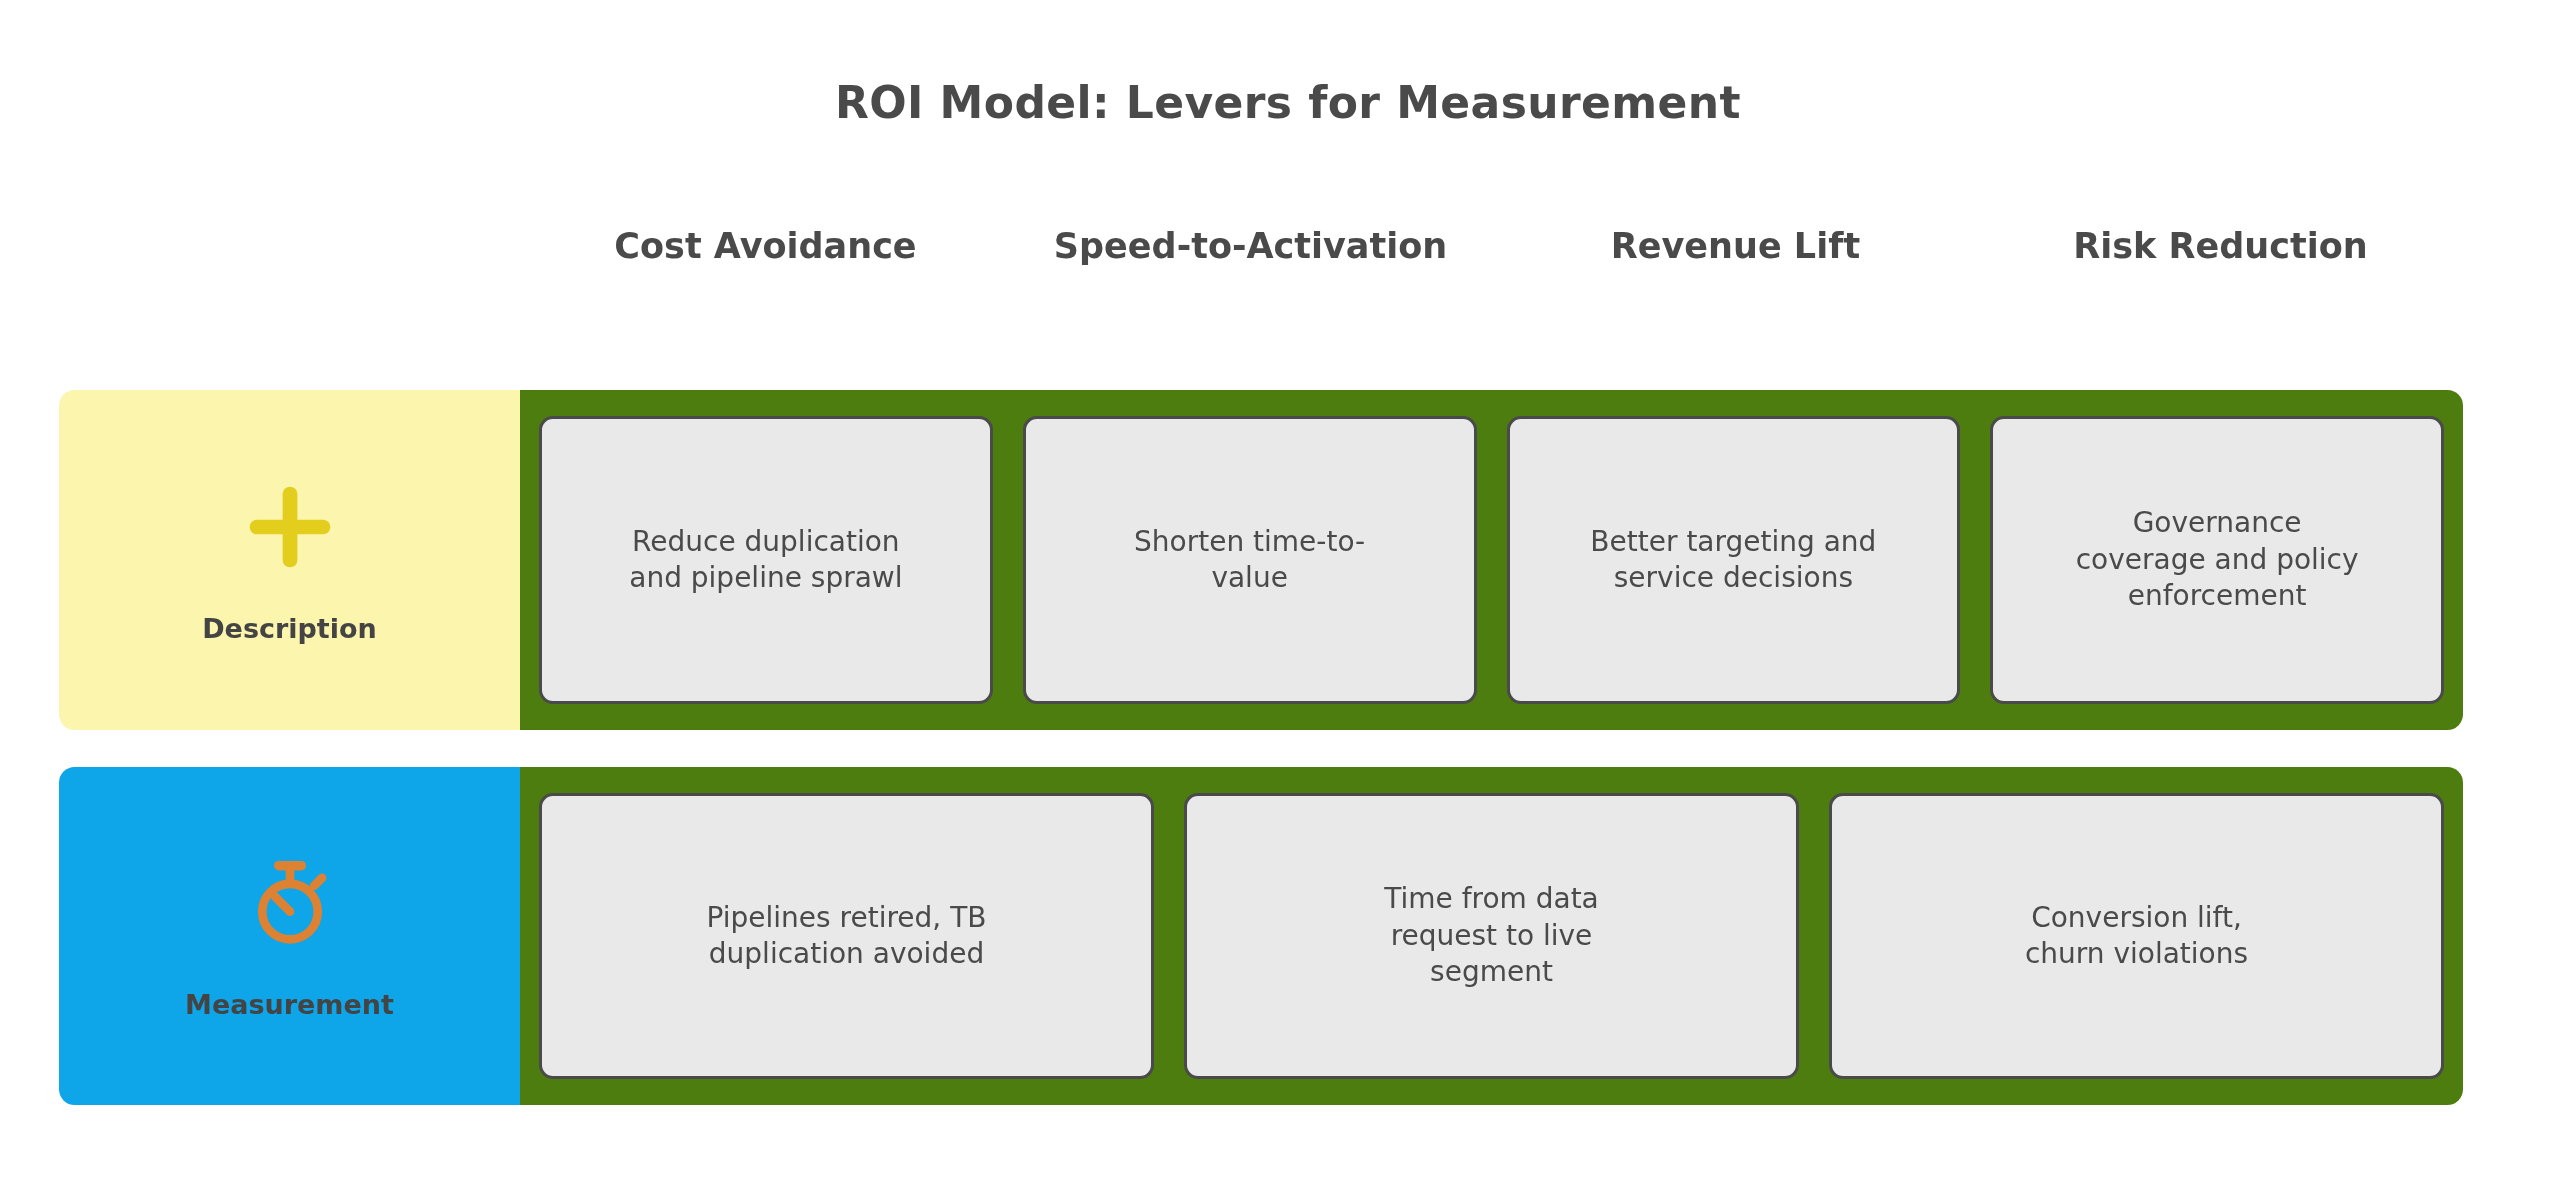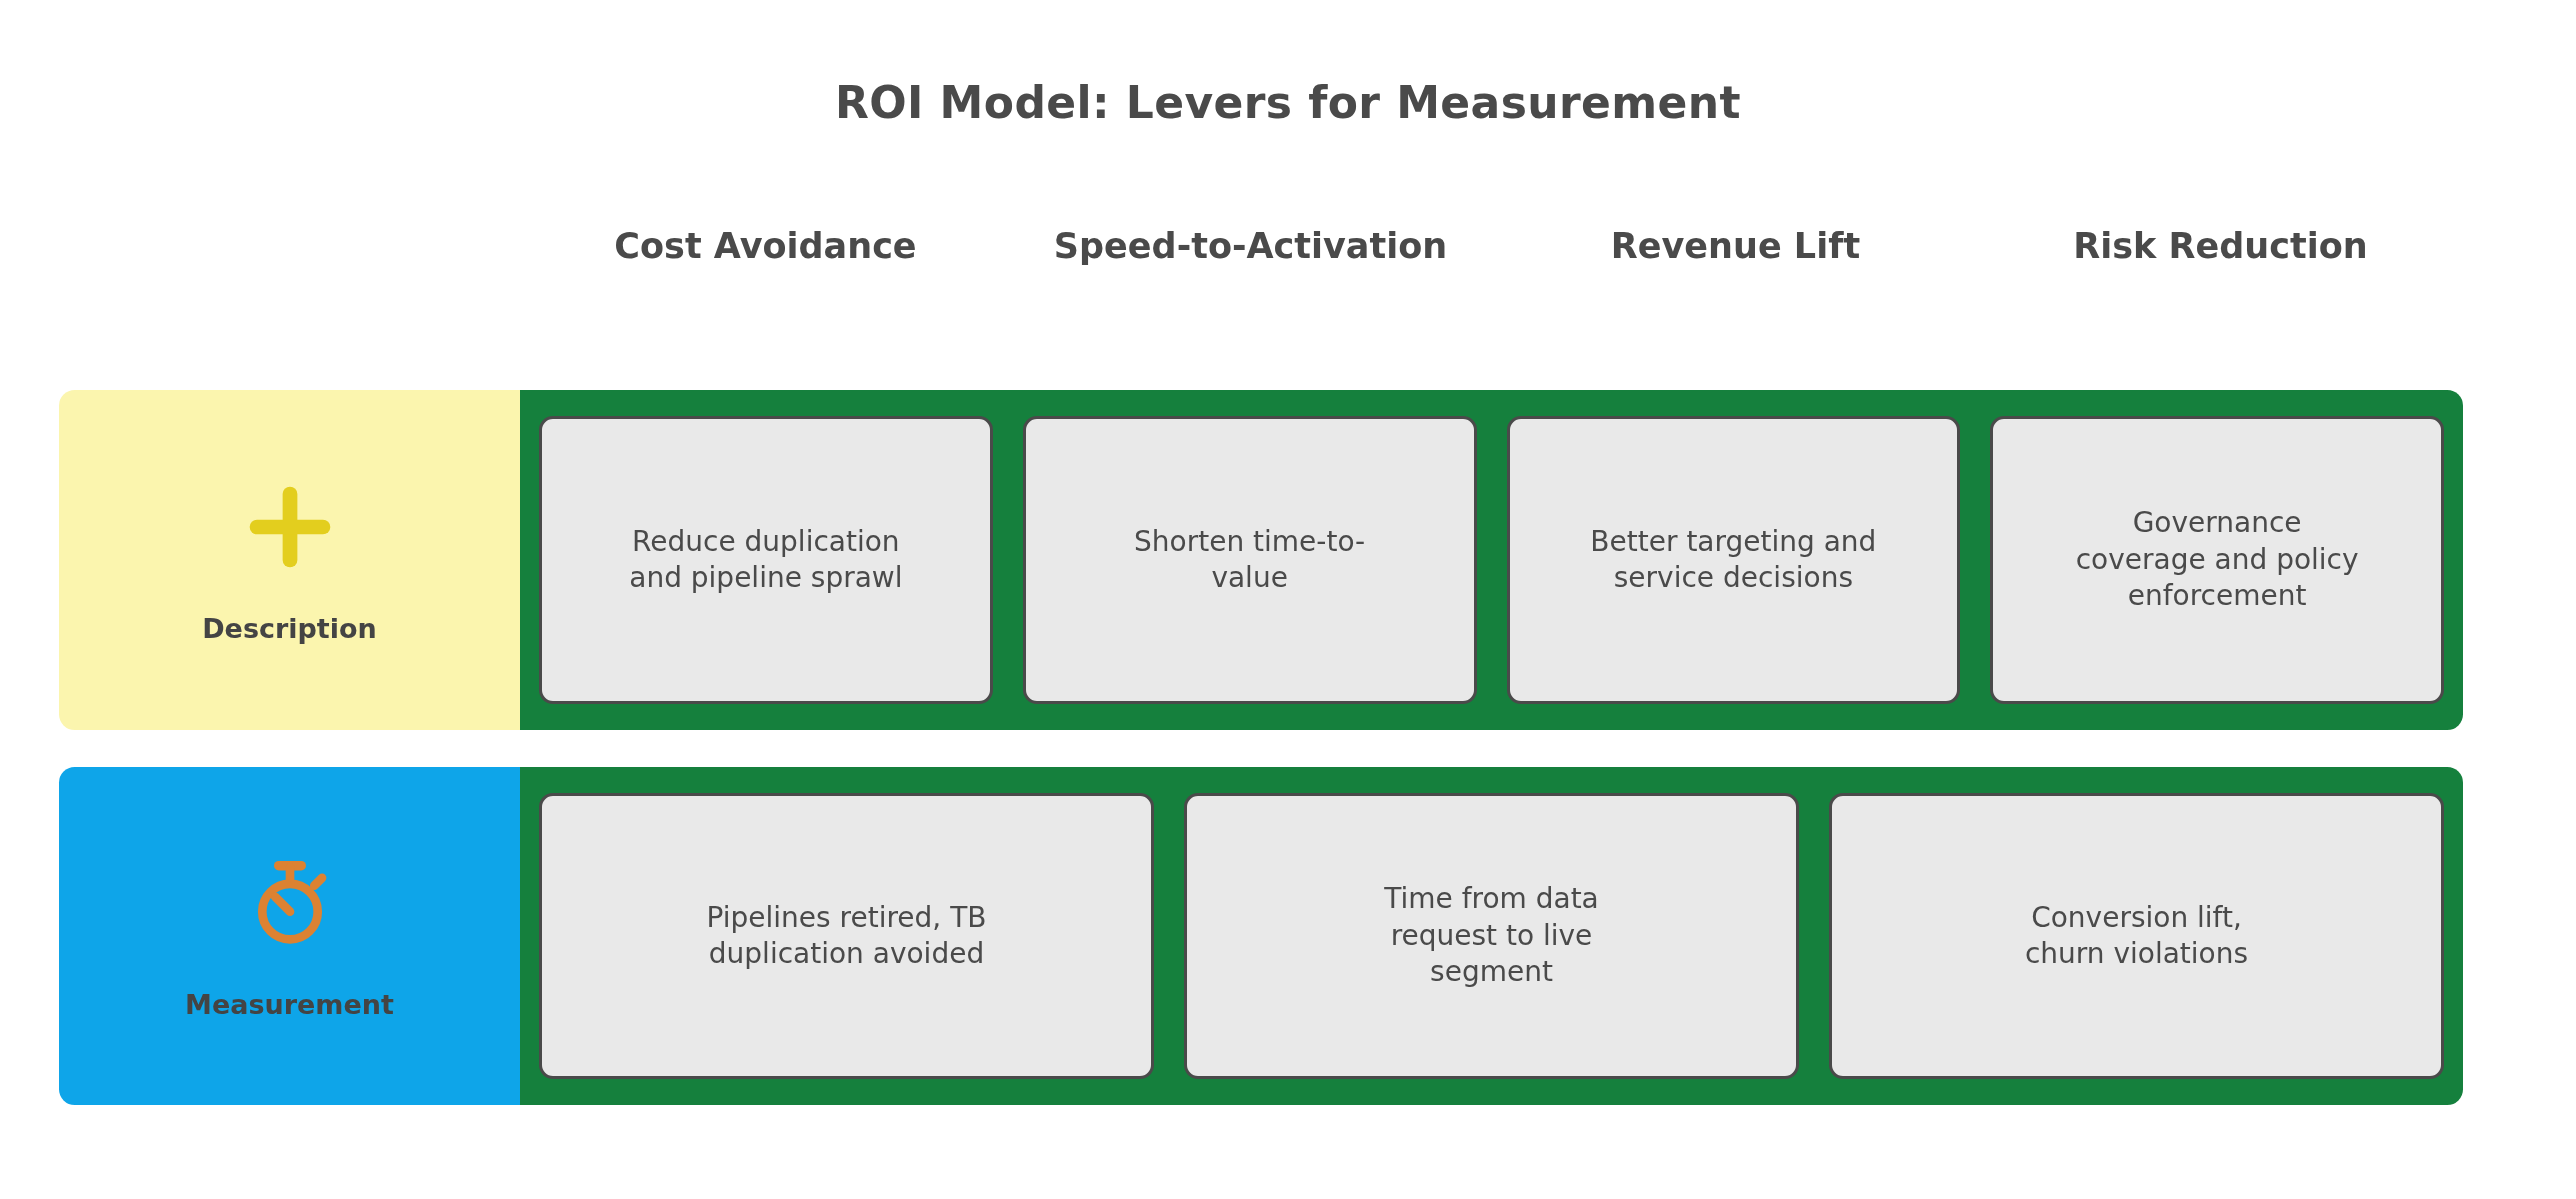--- a/index.html
+++ b/index.html
@@ -95,21 +95,21 @@
     font-family: "DejaVu Sans", sans-serif;
     font-size: 27px;
     font-weight: 700;
     color: #444444;
     text-align: center;
     margin-top: 21px;
   }
 
   .row-cards {
     flex: 1 1 auto;
-    background: #15803d;
+    background: #4d7c0f;
     border-radius: 0 15.7px 15.7px 0;
     display: flex;
     flex-direction: row;
     align-items: center;
     padding: 26px 19px;
     box-sizing: border-box;
     gap: 30px;
   }
   .card {
     flex: 1 1 0;

